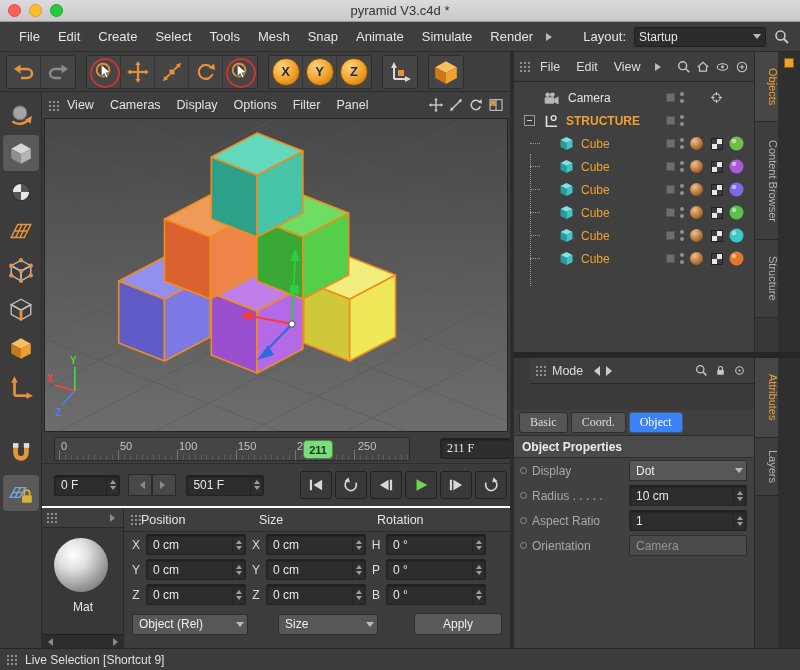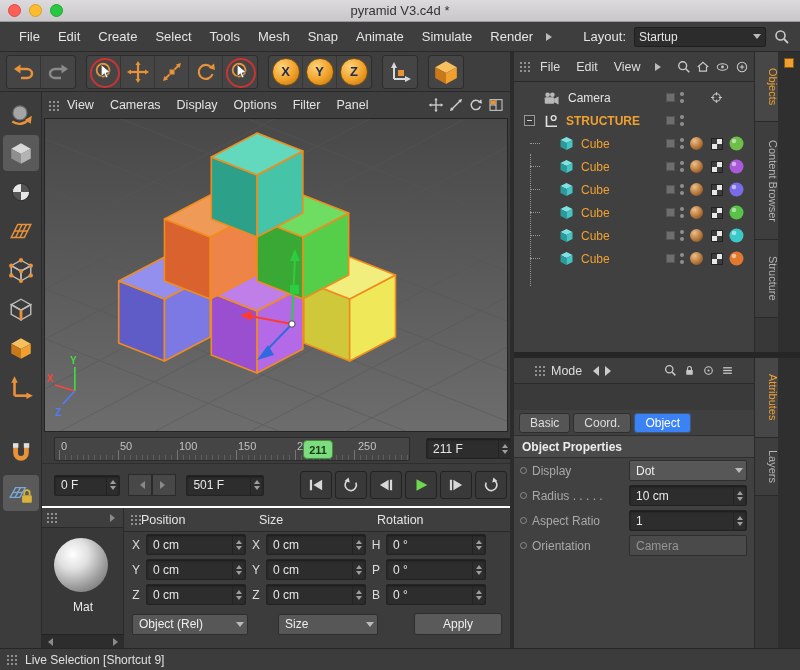--- a/index.html
+++ b/index.html
@@ -47,21 +47,21 @@
 .grip{width:11px;height:11px;background-image:radial-gradient(#909090 1px,transparent 1.3px);background-size:4px 4px;flex:none;}
 
 
 #timeline{position:absolute;left:42px;top:434px;width:468px;height:30px;background:#3c3c3c;border-bottom:1px solid #2e2e2e;}
 .ruler{position:absolute;left:12px;top:3px;width:356px;height:24px;background:#454545;border:1px solid #2a2a2a;border-radius:2px;overflow:hidden;}
 .ruler::before{content:"";position:absolute;left:4px;right:0;bottom:0;height:5px;background-image:repeating-linear-gradient(90deg,#5e5e5e 0 1px,transparent 1px 5.9px);}
 .ruler::after{content:"";position:absolute;left:4px;right:0;bottom:0;height:10px;background-image:repeating-linear-gradient(90deg,#757575 0 1px,transparent 1px 59px);}
 .tick{position:absolute;top:2px;font-size:11px;color:#c2c2c2;}
 .t0{left:6px}.t1{left:65px}.t2{left:124px}.t3{left:183px}.t4{left:242px}.t5{left:303px}
 .playhead{position:absolute;left:248px;top:2px;width:30px;height:19px;background:#7ddc7d;border:1px solid #3f8f3f;border-radius:4px;color:#173a17;font-weight:bold;font-size:11px;display:flex;align-items:center;justify-content:center;z-index:2;}
-#timeline .fld{position:absolute;left:384px;top:4px;width:86px;}
+#timeline .fld{position:absolute;left:398px;top:4px;width:86px;font-family:Liberation Serif, serif;}
 
 
 #transport{position:absolute;left:42px;top:464px;width:468px;height:44px;background:#3c3c3c;border-bottom:2px solid #ffffff;display:flex;align-items:center;}
 .sbtn{width:24px;height:22px;background:#484848;border:1px solid #2a2a2a;display:flex;align-items:center;justify-content:center;}
 .pbtn{width:32px;height:28px;background:#393939;border:1px solid #222;border-radius:3px;display:flex;align-items:center;justify-content:center;margin-right:3px;}
 
 
 .fld{display:flex;align-items:center;background:#2d2d2d;border:1px solid #232323;border-radius:2px;height:21px;font-size:12px;color:#e8e8e8;box-shadow:inset 0 1px 2px rgba(0,0,0,.45);}
 .fld .val{flex:1;padding:0 6px;white-space:nowrap;}
 .spin{width:13px;align-self:stretch;border-left:1px solid #232323;display:flex;flex-direction:column;align-items:center;justify-content:center;gap:2px;}
@@ -114,25 +114,25 @@
 .row-cube{padding-left:44px;}
 .row-cube::before{content:"";position:absolute;left:16px;top:11px;width:10px;border-top:1px dotted #999;}
 .tree-vline{position:absolute;left:16px;top:72px;height:132px;border-left:1px dotted #999;}
 .vtabs{position:absolute;left:240px;top:0;width:24px;bottom:0;background:#383838;border-left:1px solid #2a2a2a;display:flex;flex-direction:column;}
 .vtab{writing-mode:vertical-rl;font-size:11px;color:#b4b4b4;padding:10px 0;text-align:center;width:24px;border-bottom:1px solid #2a2a2a;background:#3e3e3e;}
 .vtab.active{color:#f0a030;background:#474747;}
 .vfill{position:absolute;left:264px;top:0;width:22px;bottom:0;background:#2f2f2f;}
 .panel-mini{position:absolute;left:6px;top:6px;width:10px;height:10px;background:#f0a030;border:1px solid #8a5a10;}
 .rp-split{position:absolute;left:0;top:300px;width:286px;height:6px;background:#262626;}
 .am{position:absolute;left:0;top:306px;width:286px;bottom:0;}
-.am-head{position:absolute;left:0;top:0;width:240px;height:26px;background:#3e3e3e;border-bottom:1px solid #2a2a2a;display:flex;align-items:center;gap:6px;padding:0 20px;font-size:12.5px;}
+.am-head{position:absolute;left:16px;top:0;width:240px;height:26px;background:#3e3e3e;border-bottom:1px solid #2a2a2a;display:flex;align-items:center;gap:6px;padding:0 5px;font-size:12.5px;}
 .am-head .right{margin-left:auto;display:flex;gap:6px;align-items:center;}
 .am-title{position:absolute;left:0;top:26px;width:240px;height:26px;display:flex;align-items:center;gap:6px;padding:0 6px;background:#404040;color:#e8e8e8;}
 .am-tabs{position:absolute;left:0;top:52px;width:240px;height:26px;display:flex;align-items:center;gap:3px;padding:0 5px;background:#404040;border-bottom:1px solid #2e2e2e;}
-.tab{background:#555;border:1px solid #2e2e2e;border-radius:3px;padding:2px 10px;color:#ddd;font-size:12px;}
+.tab{background:#555;border:1px solid #2e2e2e;border-radius:3px;padding:2px 10px;color:#ddd;font-size:12px;font-family:Liberation Serif, serif;}
 .tab.active{background:#3b82f6;border-color:#3f5a78;color:#fff;}
 .am-section{position:absolute;left:0;top:78px;width:240px;height:22px;background:#4a4a4a;border-bottom:1px solid #2e2e2e;display:flex;align-items:center;padding:0 8px;font-weight:bold;color:#ececec;}
 .am-body{position:absolute;left:0;top:100px;width:240px;bottom:0;background:#414141;}
 .prop-row{display:flex;align-items:center;height:25px;padding:0 6px;gap:5px;}
 .keydot{width:7px;height:7px;border-radius:50%;border:1px solid #8a8a8a;flex:none;}
 .prop-label{width:92px;color:#a8a8a8;white-space:nowrap;overflow:hidden;}
 .prop-ctl{width:118px;}
 .tri-white-l{width:0;height:0;border:5px solid transparent;border-right:6px solid #ccc;}
 .tri-white-r{width:0;height:0;border:5px solid transparent;border-left:6px solid #ccc;}
 

